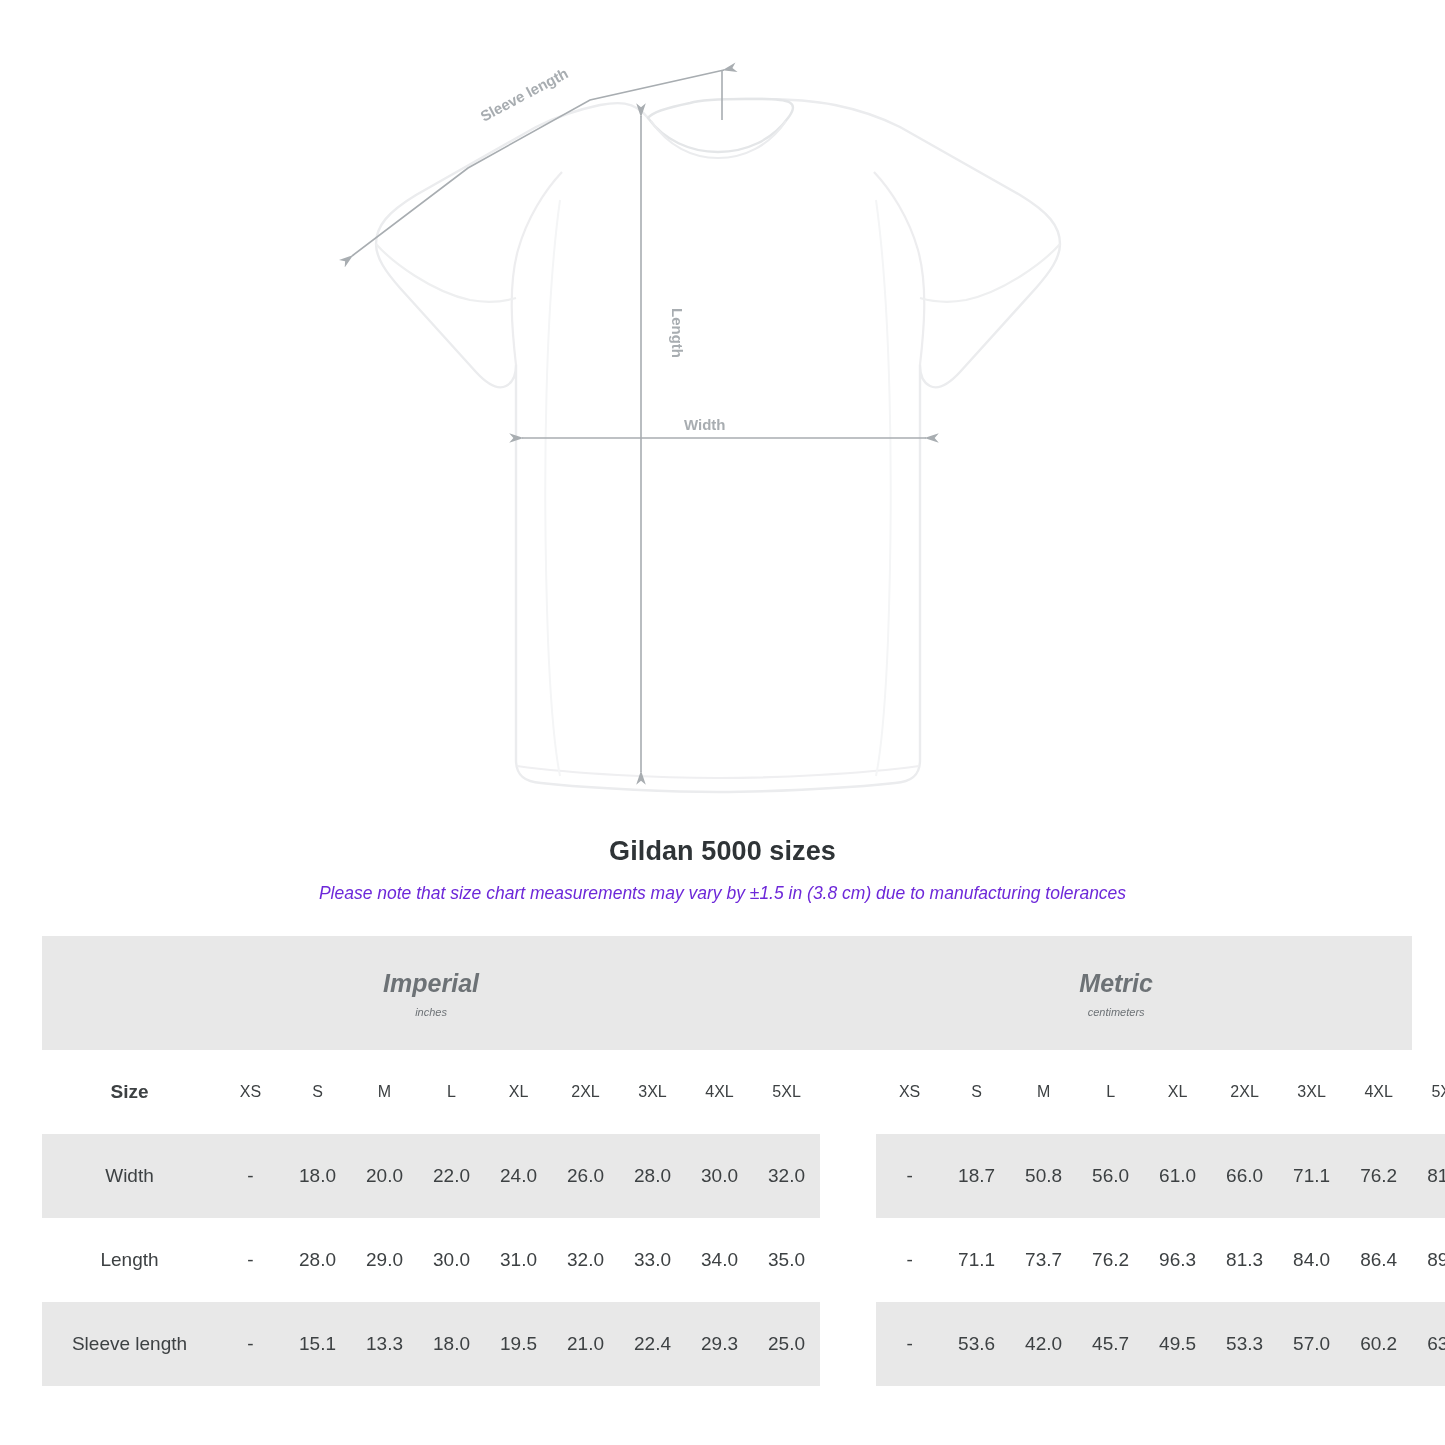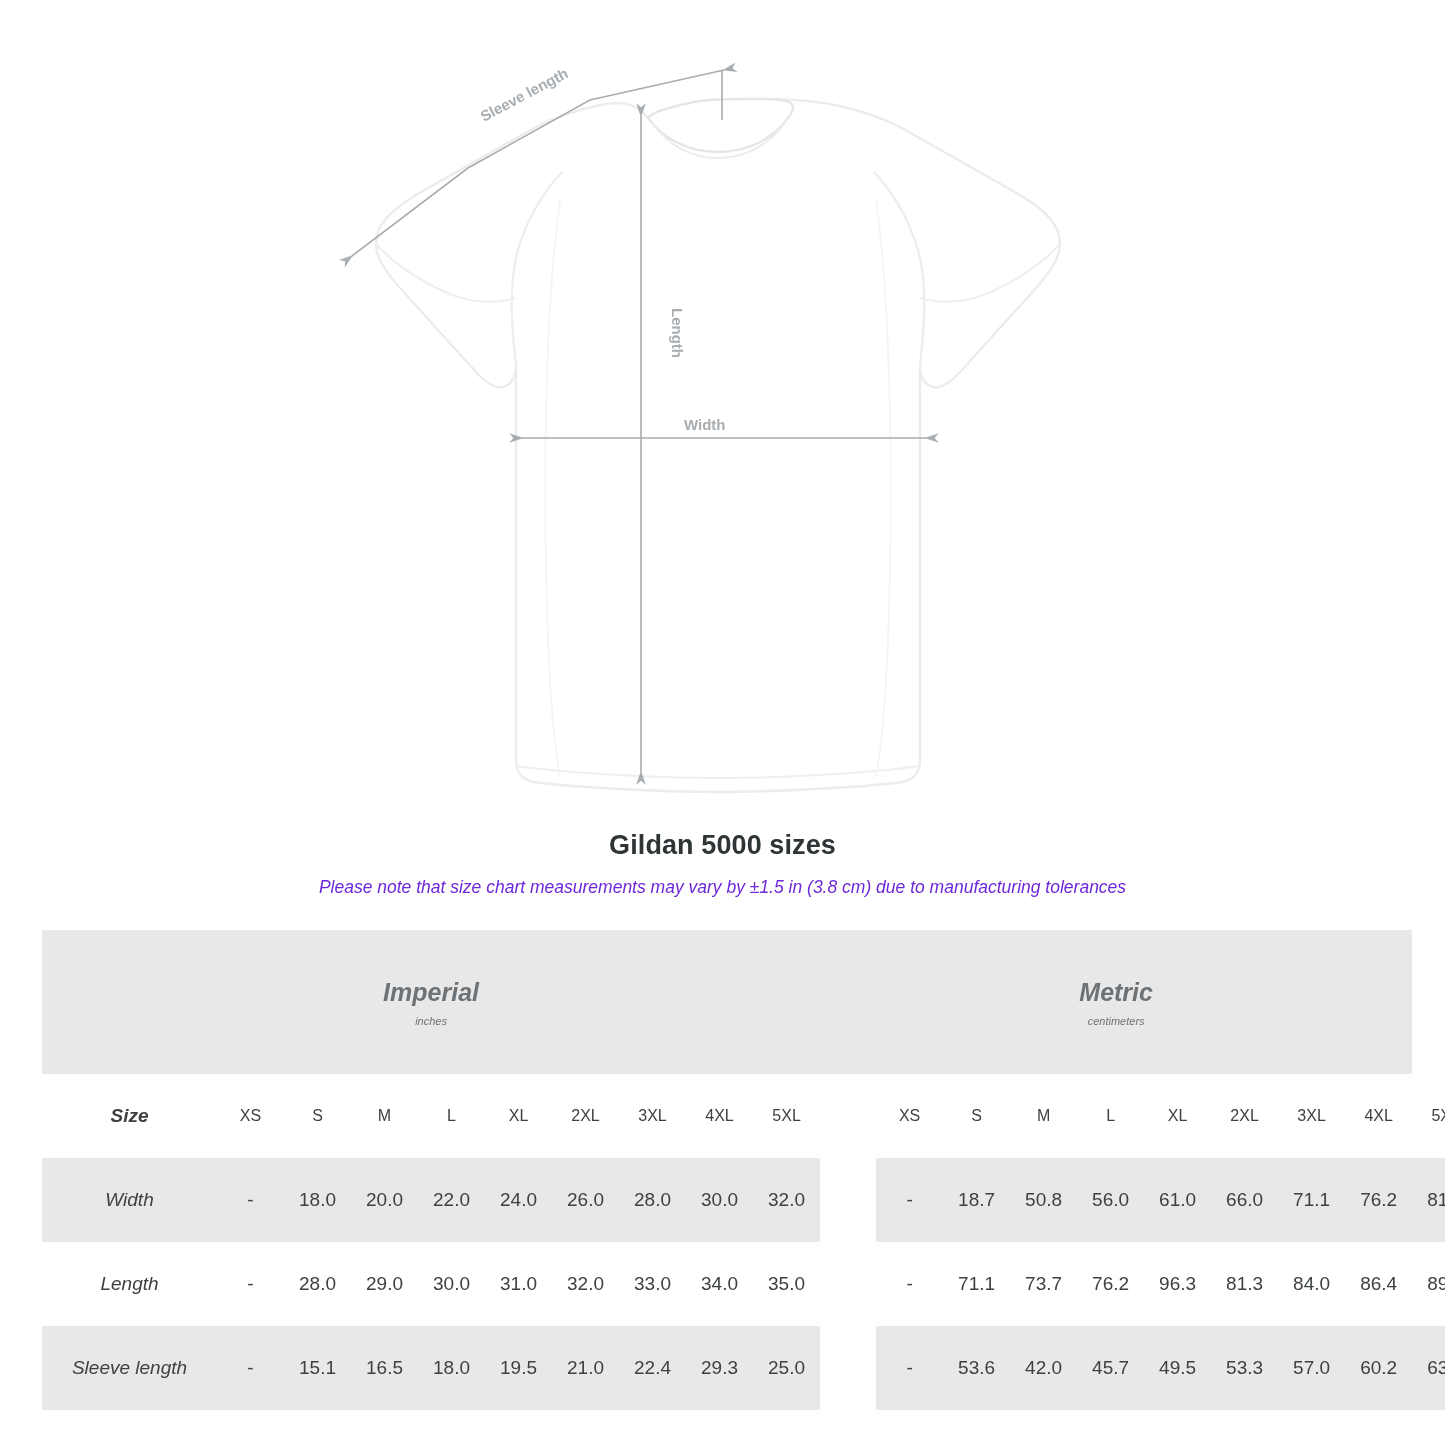--- a/index.html
+++ b/index.html
@@ -26,20 +26,21 @@
     width: 1445px;
     height: 830px;
   }
   .illustration svg {
     display: block;
   }
 
   
   .title-block {
     text-align: center;
+    margin-top: 6px;
   }
   .chart-title {
     font-size: 27px;
     font-weight: bold;
     color: #2f3437;
     letter-spacing: 0.1px;
   }
   .chart-note {
     margin-top: 16px;
     font-size: 17.5px;
@@ -57,21 +58,21 @@
     table-layout: fixed;
   }
   table.size-table td,
   table.size-table th {
     text-align: center;
     vertical-align: middle;
     font-weight: normal;
   }
   .unit-head td {
     background: #e8e8e8;
-    height: 144px;
+    height: 114px;
     padding: 0;
   }
   .unit-name {
     font-size: 25px;
     font-style: italic;
     font-weight: bold;
     color: #6d7276;
     line-height: 1.25;
   }
   .unit-sub {
@@ -106,21 +107,20 @@
   }
   tr.row-data.shade td {
     background: #e8e8e8;
   }
   tr.row-data.plain td {
     background: #ffffff;
   }
   td.rowhead {
     font-weight: bold;
     color: #3d4143;
-    font-style: italic;
   }
   td.cell-sep {
     background: transparent !important;
   }
   .dim-label {
     font-size: 15px;
     font-weight: bold;
     fill: #a8adb1;
     font-family: "Liberation Sans", sans-serif;
   }
@@ -316,21 +316,21 @@
         <td>81.3</td>
         <td>84.0</td>
         <td>86.4</td>
         <td>89.0</td>
       </tr>
 
       <tr class="row-data shade">
         <td class="rowhead">Sleeve length</td>
         <td>-</td>
         <td>15.1</td>
-        <td>16.5</td>
+        <td>13.3</td>
         <td>18.0</td>
         <td>19.5</td>
         <td>21.0</td>
         <td>22.4</td>
         <td>29.3</td>
         <td>25.0</td>
         <td class="cell-sep"></td>
         <td>-</td>
         <td>53.6</td>
         <td>42.0</td>

